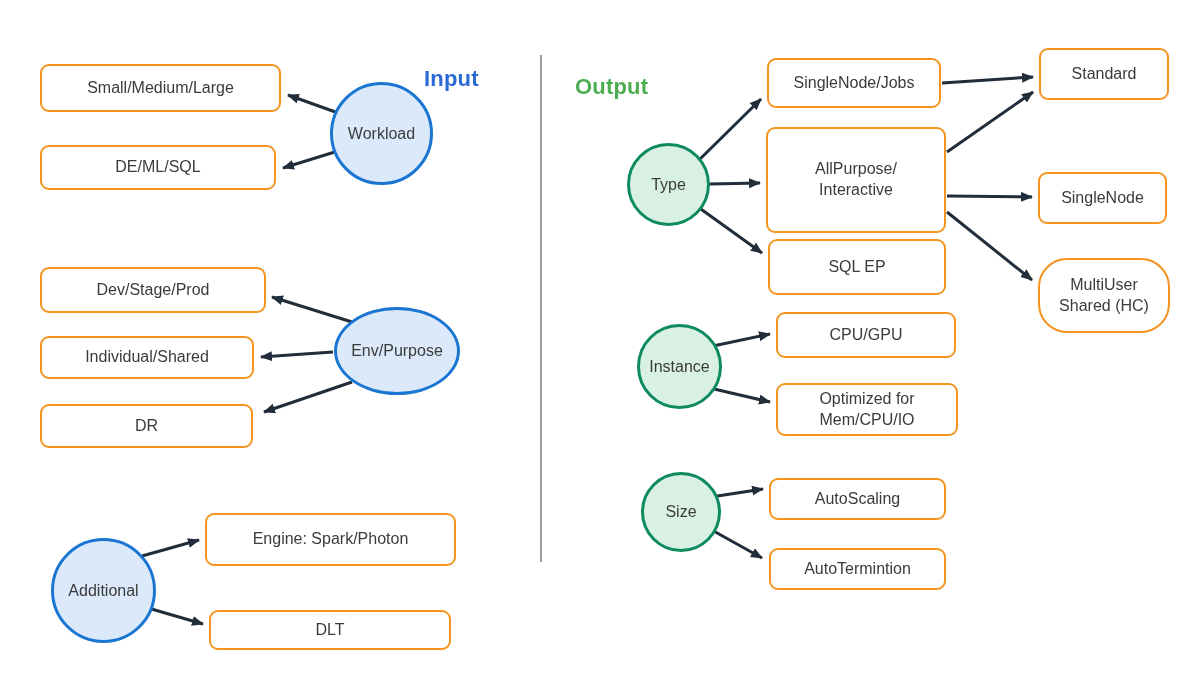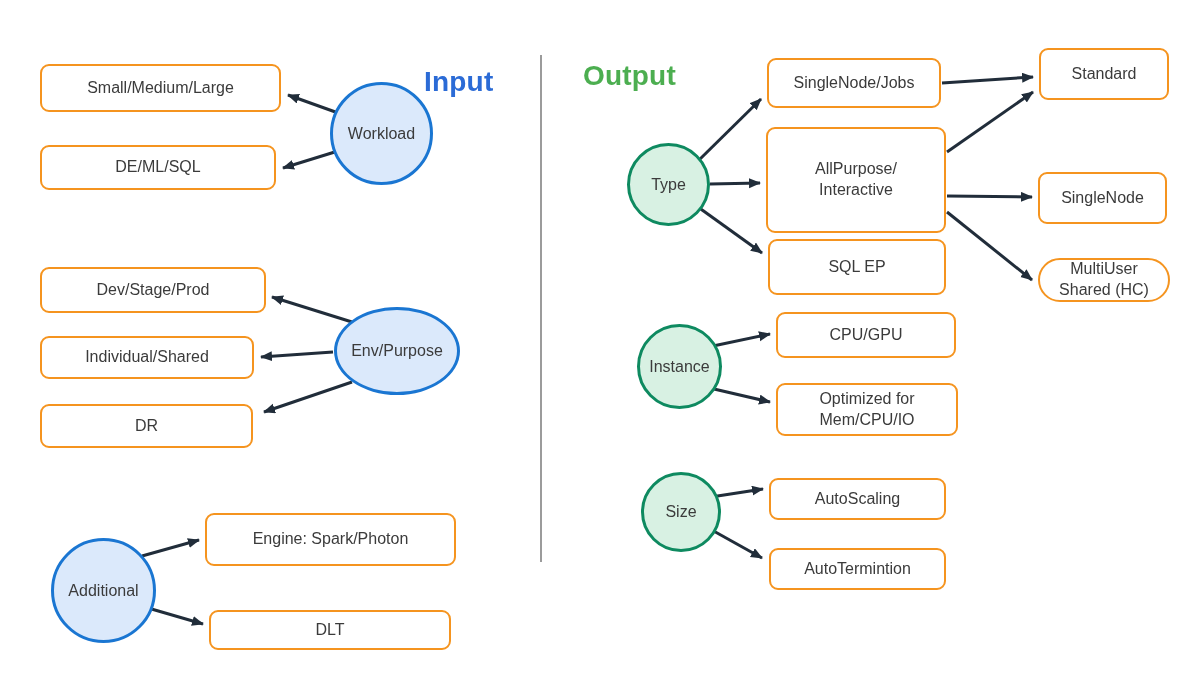--- a/index.html
+++ b/index.html
@@ -48,21 +48,21 @@
     color: #3b3b3b;
     font-size: 16px;
     line-height: 1.2;
   }
   .node.blue  { background: #dbe9fb; border: 3px solid #1a76d2; }
   .node.green { background: #d8f1e3; border: 3px solid #0e8a60; }
 
   .section-label {
     position: absolute;
     font-weight: bold;
-    font-size: 28px;
+    font-size: 22px;
     letter-spacing: 0.2px;
   }
   .input-label  { color: #2b6bd6; }
   .output-label { color: #4cae50; }
 
   .divider {
     position: absolute;
     left: 540px; top: 55px;
     width: 2px; height: 507px;
     background: #9b9b9b;
@@ -97,21 +97,21 @@
       <line x1="947" y1="196" x2="1032" y2="197" marker-end="url(#ah)"></line>
       <line x1="947" y1="212" x2="1032" y2="280" marker-end="url(#ah)"></line>
       <line x1="713" y1="346" x2="770" y2="334" marker-end="url(#ah)"></line>
       <line x1="714" y1="389" x2="770" y2="402" marker-end="url(#ah)"></line>
       <line x1="711" y1="497" x2="763" y2="489" marker-end="url(#ah)"></line>
       <line x1="710" y1="529" x2="762" y2="558" marker-end="url(#ah)"></line>
     </g>
   </svg>
 
   <div class="section-label input-label" style="left:424px; top:66px;">Input</div>
-  <div class="section-label output-label" style="left:575px; top:60px;margin-left:8px;">Output</div>
+  <div class="section-label output-label" style="left:575px; top:74px;">Output</div>
 
   <div class="divider"></div>
 
   <div class="box" style="left:40px; top:64px; width:241px; height:48px;">Small/Medium/Large</div>
   <div class="box" style="left:40px; top:145px; width:236px; height:45px;">DE/ML/SQL</div>
   <div class="node blue" style="left:330px; top:82px; width:103px; height:103px;">Workload</div>
 
   <div class="box" style="left:40px; top:267px; width:226px; height:46px;">Dev/Stage/Prod</div>
   <div class="box" style="left:40px; top:336px; width:214px; height:43px;">Individual/Shared</div>
   <div class="box" style="left:40px; top:404px; width:213px; height:44px;">DR</div>
@@ -124,21 +124,21 @@
   <div class="node green" style="left:627px; top:143px; width:83px; height:83px;">Type</div>
   <div class="box" style="left:767px; top:58px; width:174px; height:50px;">SingleNode/Jobs</div>
   <div class="box" style="left:766px; top:127px; width:180px; height:106px;">
     <span>AllPurpose/</span>
     <span>Interactive</span>
   </div>
   <div class="box" style="left:768px; top:239px; width:178px; height:56px;">SQL EP</div>
 
   <div class="box" style="left:1039px; top:48px; width:130px; height:52px;">Standard</div>
   <div class="box" style="left:1038px; top:172px; width:129px; height:52px;">SingleNode</div>
-  <div class="box" style="left:1038px; top:258px; width:132px; height:44px;border-radius:29px;">
+  <div class="box" style="left:1038px; top:258px; width:132px; height:75px;border-radius:29px;">
     <span>MultiUser</span>
     <span>Shared (HC)</span>
   </div>
 
   <div class="node green" style="left:637px; top:324px; width:85px; height:85px;">Instance</div>
   <div class="box" style="left:776px; top:312px; width:180px; height:46px;">CPU/GPU</div>
   <div class="box" style="left:776px; top:383px; width:182px; height:53px;text-align:right;">
     <span>Optimized for</span>
     <span>Mem/CPU/IO</span>
   </div>

